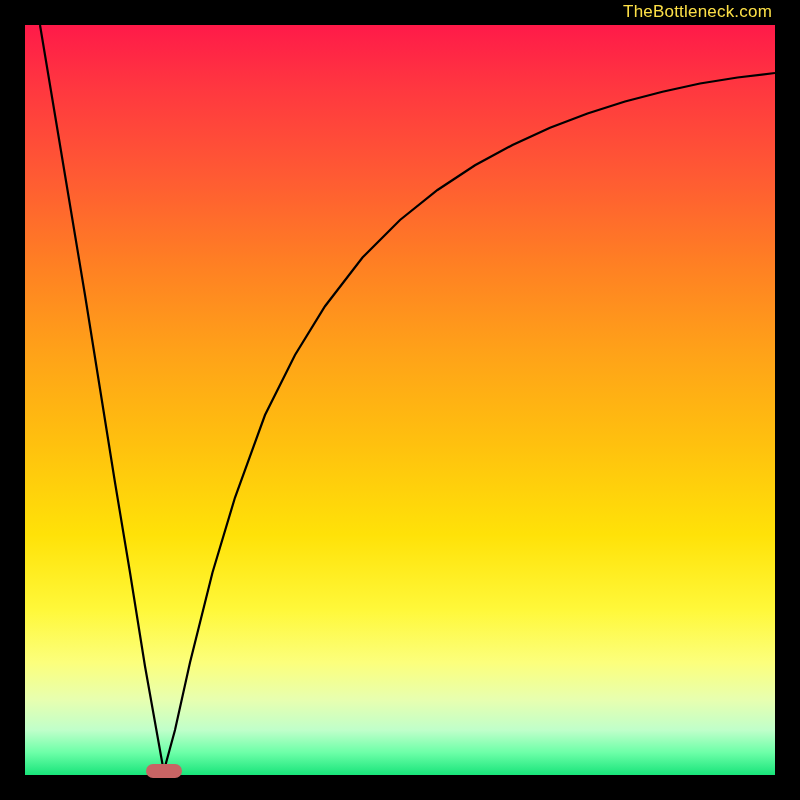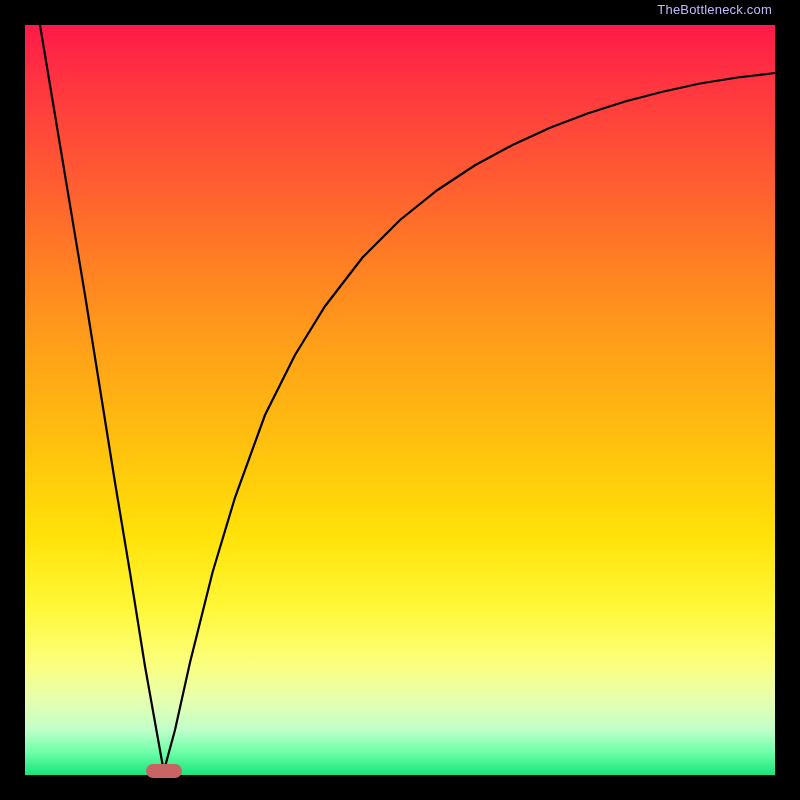--- a/index.html
+++ b/index.html
@@ -29,22 +29,22 @@
       #e7ffb0 90%,
       #c0ffca 94%,
       #6dffa8 97%,
       #18e47a 100%
     );
   }
   .watermark {
     position: absolute;
     top: 2px;
     right: 28px;
-    color: #c4b5fd;
-    font-size: 13px;
+    color: #fde047;
+    font-size: 17px;
     font-weight: 500;
     letter-spacing: 0.2px;
   }
   svg.curves {
     position: absolute;
     left: 0;
     top: 0;
     width: 750px;
     height: 750px;
   }

